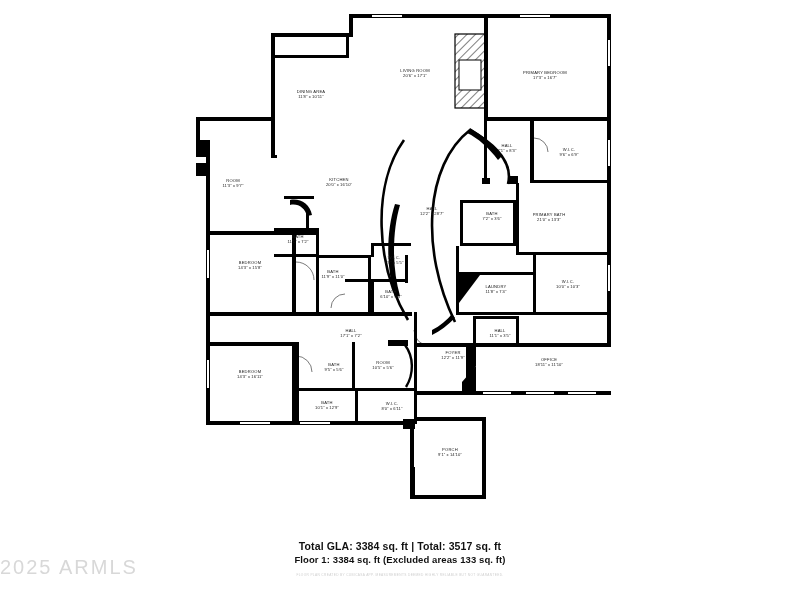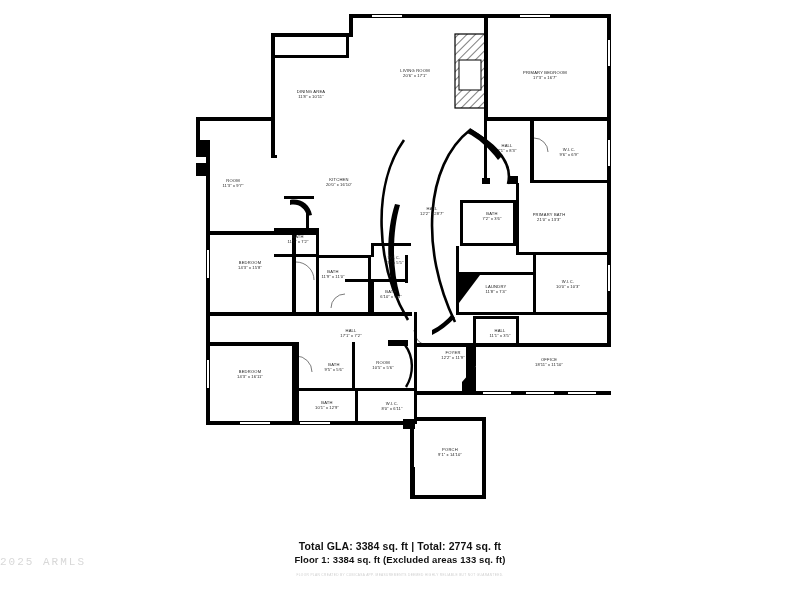--- a/index.html
+++ b/index.html
@@ -15,22 +15,22 @@
     position: relative;
     width: 800px;
     height: 600px;
     background: #ffffff;
   }
   
   .watermark {
     position: absolute;
     left: 0px;
     top: 556px;
-    font-family: Liberation Mono, monospace;
-    font-size: 11px;
+    font-family: Liberation Sans, sans-serif;
+    font-size: 20px;
     letter-spacing: 2px;
     color: #d8d8d8;
     user-select: none;
     white-space: nowrap;
   }
   
   #planwrap {
     position: absolute;
     left: 0;
     top: 0;
@@ -403,20 +403,20 @@
         <span class="rl-name">W.I.C.</span>
         <span class="rl-dim">8'0" x 6'11"</span>
       </div>
       <div class="room-label" style="left: 450px; top: 452px;">
         <span class="rl-name">PORCH</span>
         <span class="rl-dim">9'1" x 14'10"</span>
       </div>
     </div>
 
   <div class="summary">
-    <p class="summary-total">Total GLA: 3384 sq. ft  |  Total: 2774 sq. ft</p>
+    <p class="summary-total">Total GLA: 3384 sq. ft  |  Total: 3517 sq. ft</p>
     <p class="summary-floor">Floor 1: 3384 sq. ft (Excluded areas 133 sq. ft)</p>
     <div class="summary-disclaimer">Floor plan created by Cubicasa app. Measurements deemed highly reliable but not guaranteed.</div>
   </div>
 
   <div class="watermark">2025 ARMLS</div>
 
 </div>
 
 </body></html>

